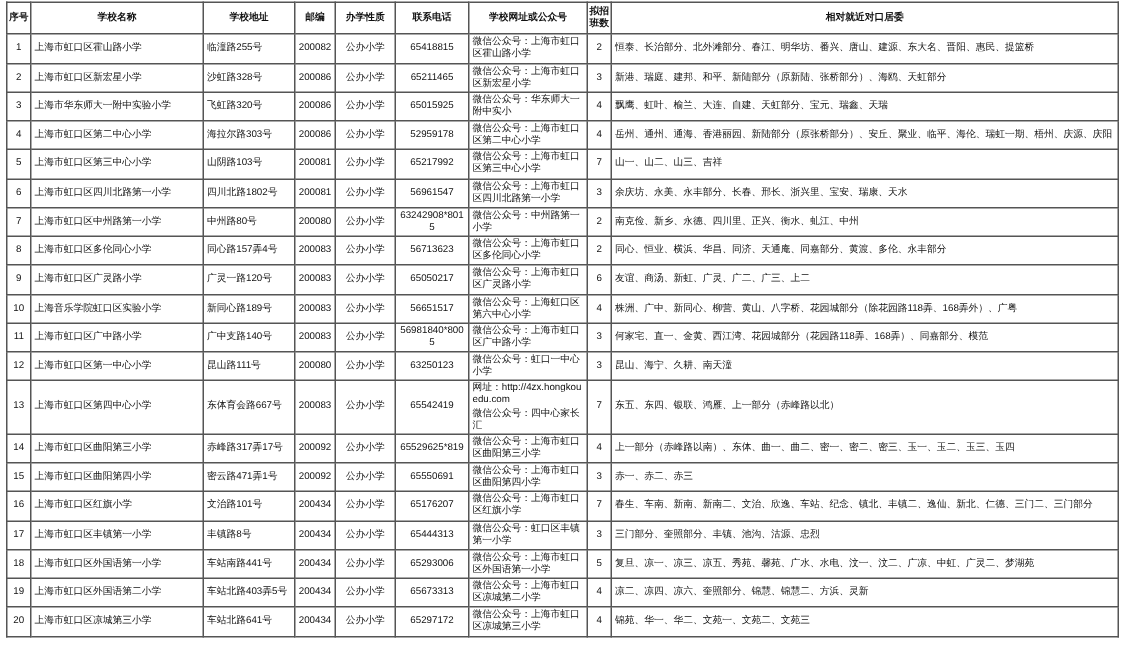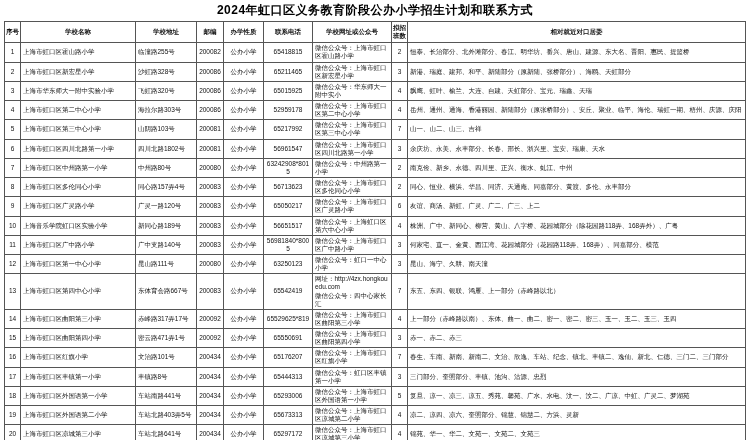--- a/index.html
+++ b/index.html
@@ -12,21 +12,20 @@
   th{font-weight:bold;text-align:center;padding:2px 1px;font-size:6.5px;}
   td.c-no,td.c-zip,td.c-type,td.c-phone,td.c-cls{text-align:center;}
   td.c-name,td.c-addr,td.c-area,td.c-site{text-align:left;}
   td.c-site{white-space:pre-line;}
   tbody td{height:12px;}
 </style>
 </head>
 <body>
 
 <div class="page">
-  <h1 class="title">2024年虹口区义务教育阶段公办小学招生计划和联系方式</h1>
   <table>
     <colgroup>
       <col style="width:16px">
         <col style="width:115px">
         <col style="width:61px">
       <col style="width:27px">
         <col style="width:40px">
         <col style="width:49px">
       <col style="width:79px">
         <col style="width:16px">

